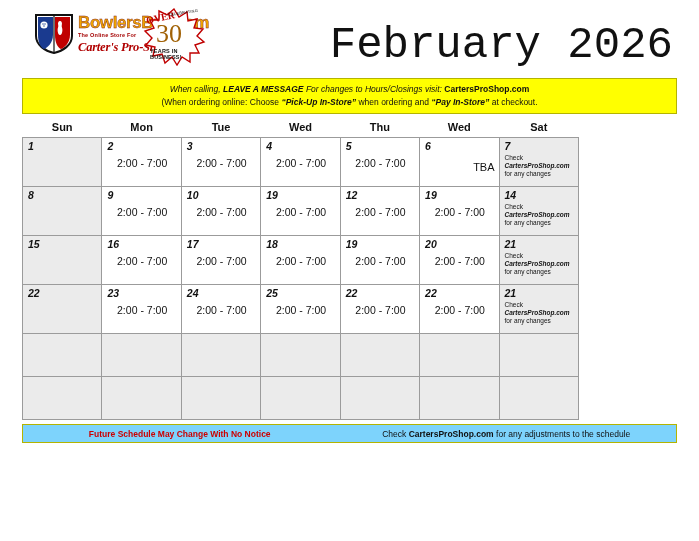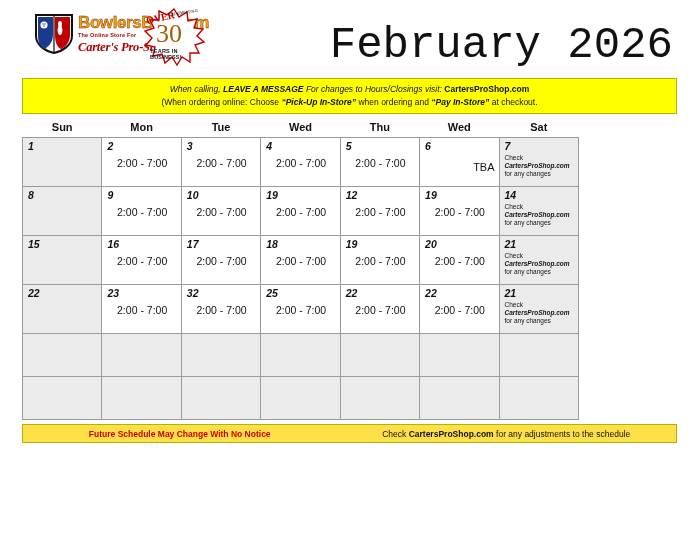--- a/index.html
+++ b/index.html
@@ -201,21 +201,21 @@
     color: #111;
     margin-top: 2px;
   }
   .sat-note .it { font-style: italic; font-weight: bold; }
   .shaded { background: #ebebeb; }
   .empty-row td { height: 42px; }
 
   
   .footer {
     margin: 4px 22px 0 22px;
-    background: #fde047;
+    background: #7dd3fc;
     border: 1px solid #b4b400;
     height: 17px;
     display: flex;
     align-items: center;
     font-size: 8.5px;
     color: #111;
   }
   .footer-left {
     flex: 0 0 48%;
     text-align: center;
@@ -447,21 +447,21 @@
             </div>
           </td>
           <td>
             <div class="cell">
               <div class="daynum">23</div>
               <div class="hours">2:00 - 7:00</div>
             </div>
           </td>
           <td>
             <div class="cell">
-              <div class="daynum">32</div>
+              <div class="daynum">24</div>
               <div class="hours">2:00 - 7:00</div>
             </div>
           </td>
           <td>
             <div class="cell">
               <div class="daynum">25</div>
               <div class="hours">2:00 - 7:00</div>
             </div>
           </td>
           <td>

